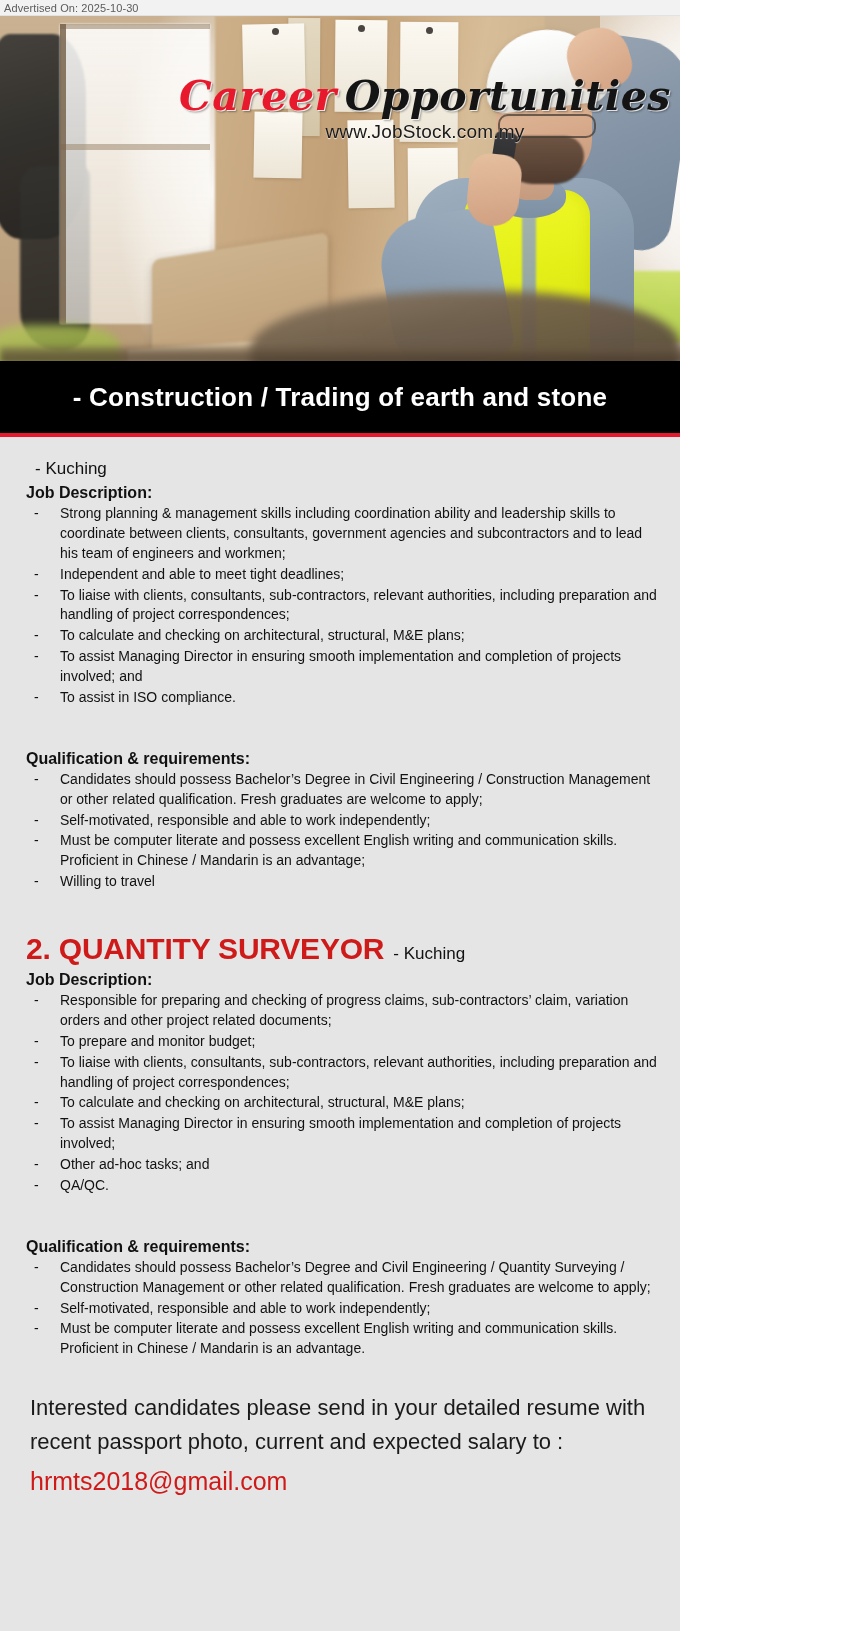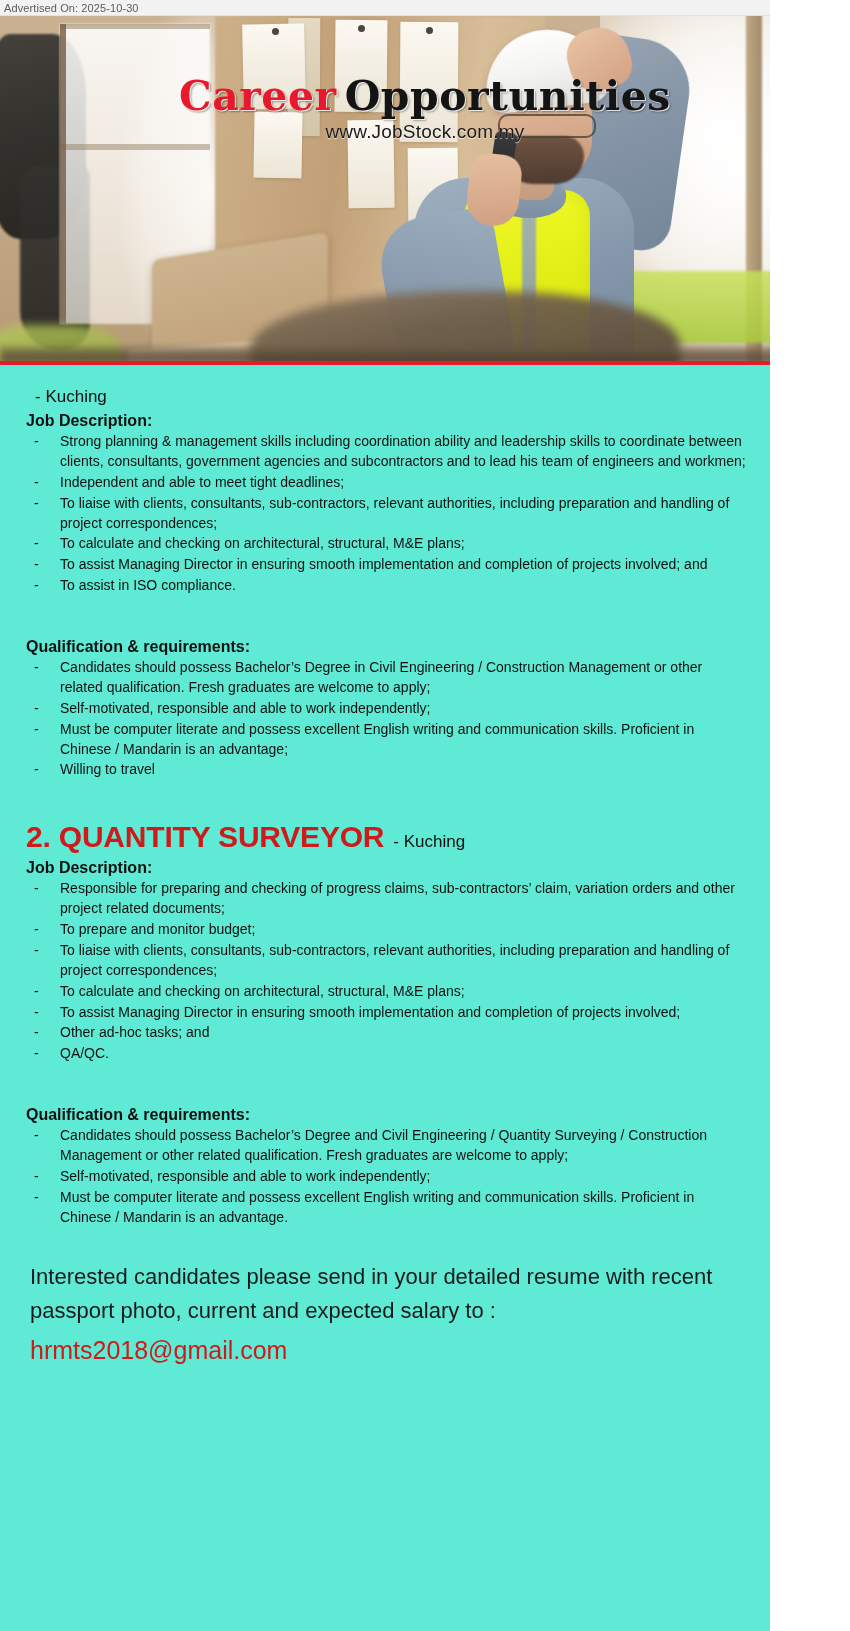--- a/index.html
+++ b/index.html
@@ -6,23 +6,23 @@
     margin: 0;
     padding: 0;
     background: #ffffff;
   }
   body {
     font-family: "Liberation Sans", sans-serif;
     width: 850px;
   }
   .page {
     position: relative;
-    width: 770px;
+    width: 680px;
     min-height: 1631px;
-    background: #5eead4;
+    background: #e5e5e5;
     overflow: hidden;
   }
 
   
   .adv-strip {
     height: 16px;
     background: #f2f2f2;
     border-bottom: 1px solid #e2e2e2;
     display: flex;
     align-items: center;
@@ -328,20 +328,21 @@
   
   .logo-block {
     position: absolute;
     left: 0; right: 0;
     top: 60px;
     text-align: center;
     pointer-events: none;
   }
   .logo-line {
     font-family: "DejaVu Serif", serif;
+    font-style: italic;
     font-weight: 700;
     font-size: 41px;
     letter-spacing: 0.5px;
     line-height: 1;
     white-space: nowrap;
   }
   .logo-career {
     color: #e8192c;
     text-shadow: 1px 1px 0 rgba(255,255,255,0.85), 2px 2px 2px rgba(0,0,0,0.35);
   }
@@ -514,20 +515,23 @@
     <div class="fg-papers"></div>
     <div class="fg-right"></div>
     <div class="fg-strip"></div>
 
     <div class="logo-block">
       <div class="logo-line"><span class="logo-career">Career</span><span class="logo-opp">Opportunities</span></div>
       <div class="logo-url">www.JobStock.com.my</div>
     </div>
   </div>
 
+  <div class="company-bar">
+    <span class="company-text">- Construction / Trading of earth and stone</span>
+  </div>
   <div class="red-rule"></div>
 
   <div class="content">
 
     <div class="job">
       <div class="job-title-row">
         <span class="job-location">-  Kuching</span>
       </div>
       <div class="section-label">Job Description:</div>
       <ul class="bullets">

